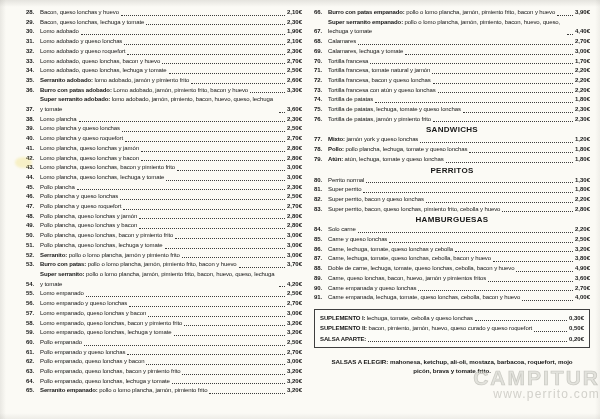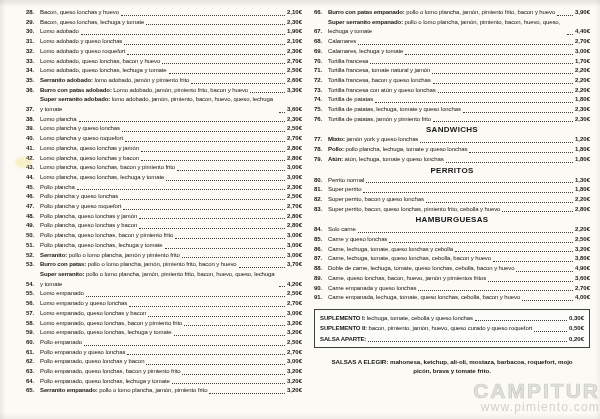--- a/index.html
+++ b/index.html
@@ -17,21 +17,21 @@
   .num{flex:none;width:14px;font-weight:700;}
   .txt{flex:0 1 auto;}
   .txt b{letter-spacing:-0.12px;}
   .leader{flex:1 1 6px;min-width:6px;border-bottom:1px dotted #3c3c3c;margin:0 2px 2px 2px;}
   .price{flex:none;font-weight:700;letter-spacing:0;}
   .section-header{font-size:8px;line-height:11px;font-weight:700;text-align:center;letter-spacing:0.3px;}
   .supp-box{border:1px solid #3f3f3f;margin:6px 0 0 0;padding:3px 5px;background:rgba(255,255,255,0.35);}
   .supp-box .menu-item{line-height:10.3px;}
   .sauces{margin-top:10px;padding:0 14px;text-align:center;font-size:6.2px;line-height:8.8px;
           font-weight:700;letter-spacing:-0.05px;}
-  .watermark{position:absolute;right:0;bottom:5px;text-align:right;pointer-events:none;}
+  .watermark{position:absolute;right:0;bottom:18px;text-align:right;pointer-events:none;}
   .wm-title{font-size:21px;font-weight:700;letter-spacing:2px;line-height:20px;
             color:rgba(206,205,198,0.55);-webkit-text-stroke:0.7px rgba(170,169,162,0.55);}
   .wm-url{font-size:12px;letter-spacing:1.2px;line-height:13px;color:rgba(196,195,188,0.75);}
   .smudge{position:absolute;left:15px;top:157px;width:17px;height:11px;
           background:rgba(238,219,90,0.30);border-radius:50%;filter:blur(1px);pointer-events:none;}
 </style>
 </head>
 <body>
 
 <div class="paper">
@@ -446,15 +446,15 @@
           </div>
         </div>
       <div class="sauces">
         <b>SALSAS A ELEGIR:</b><span> mahonesa, ketchup, ali-oli, mostaza, barbacoa, roquefort, mojo picón, brava y tomate frito.</span>
       </div>
     </div>
   </div>
   <div class="smudge"></div>
   <div class="watermark">
     <div class="wm-title">CAMPITUR</div>
-    <div class="wm-url">www.pimiento.com</div>
+    <div class="wm-url">www.perrito.com</div>
   </div>
 </div>
 
 </body></html>

